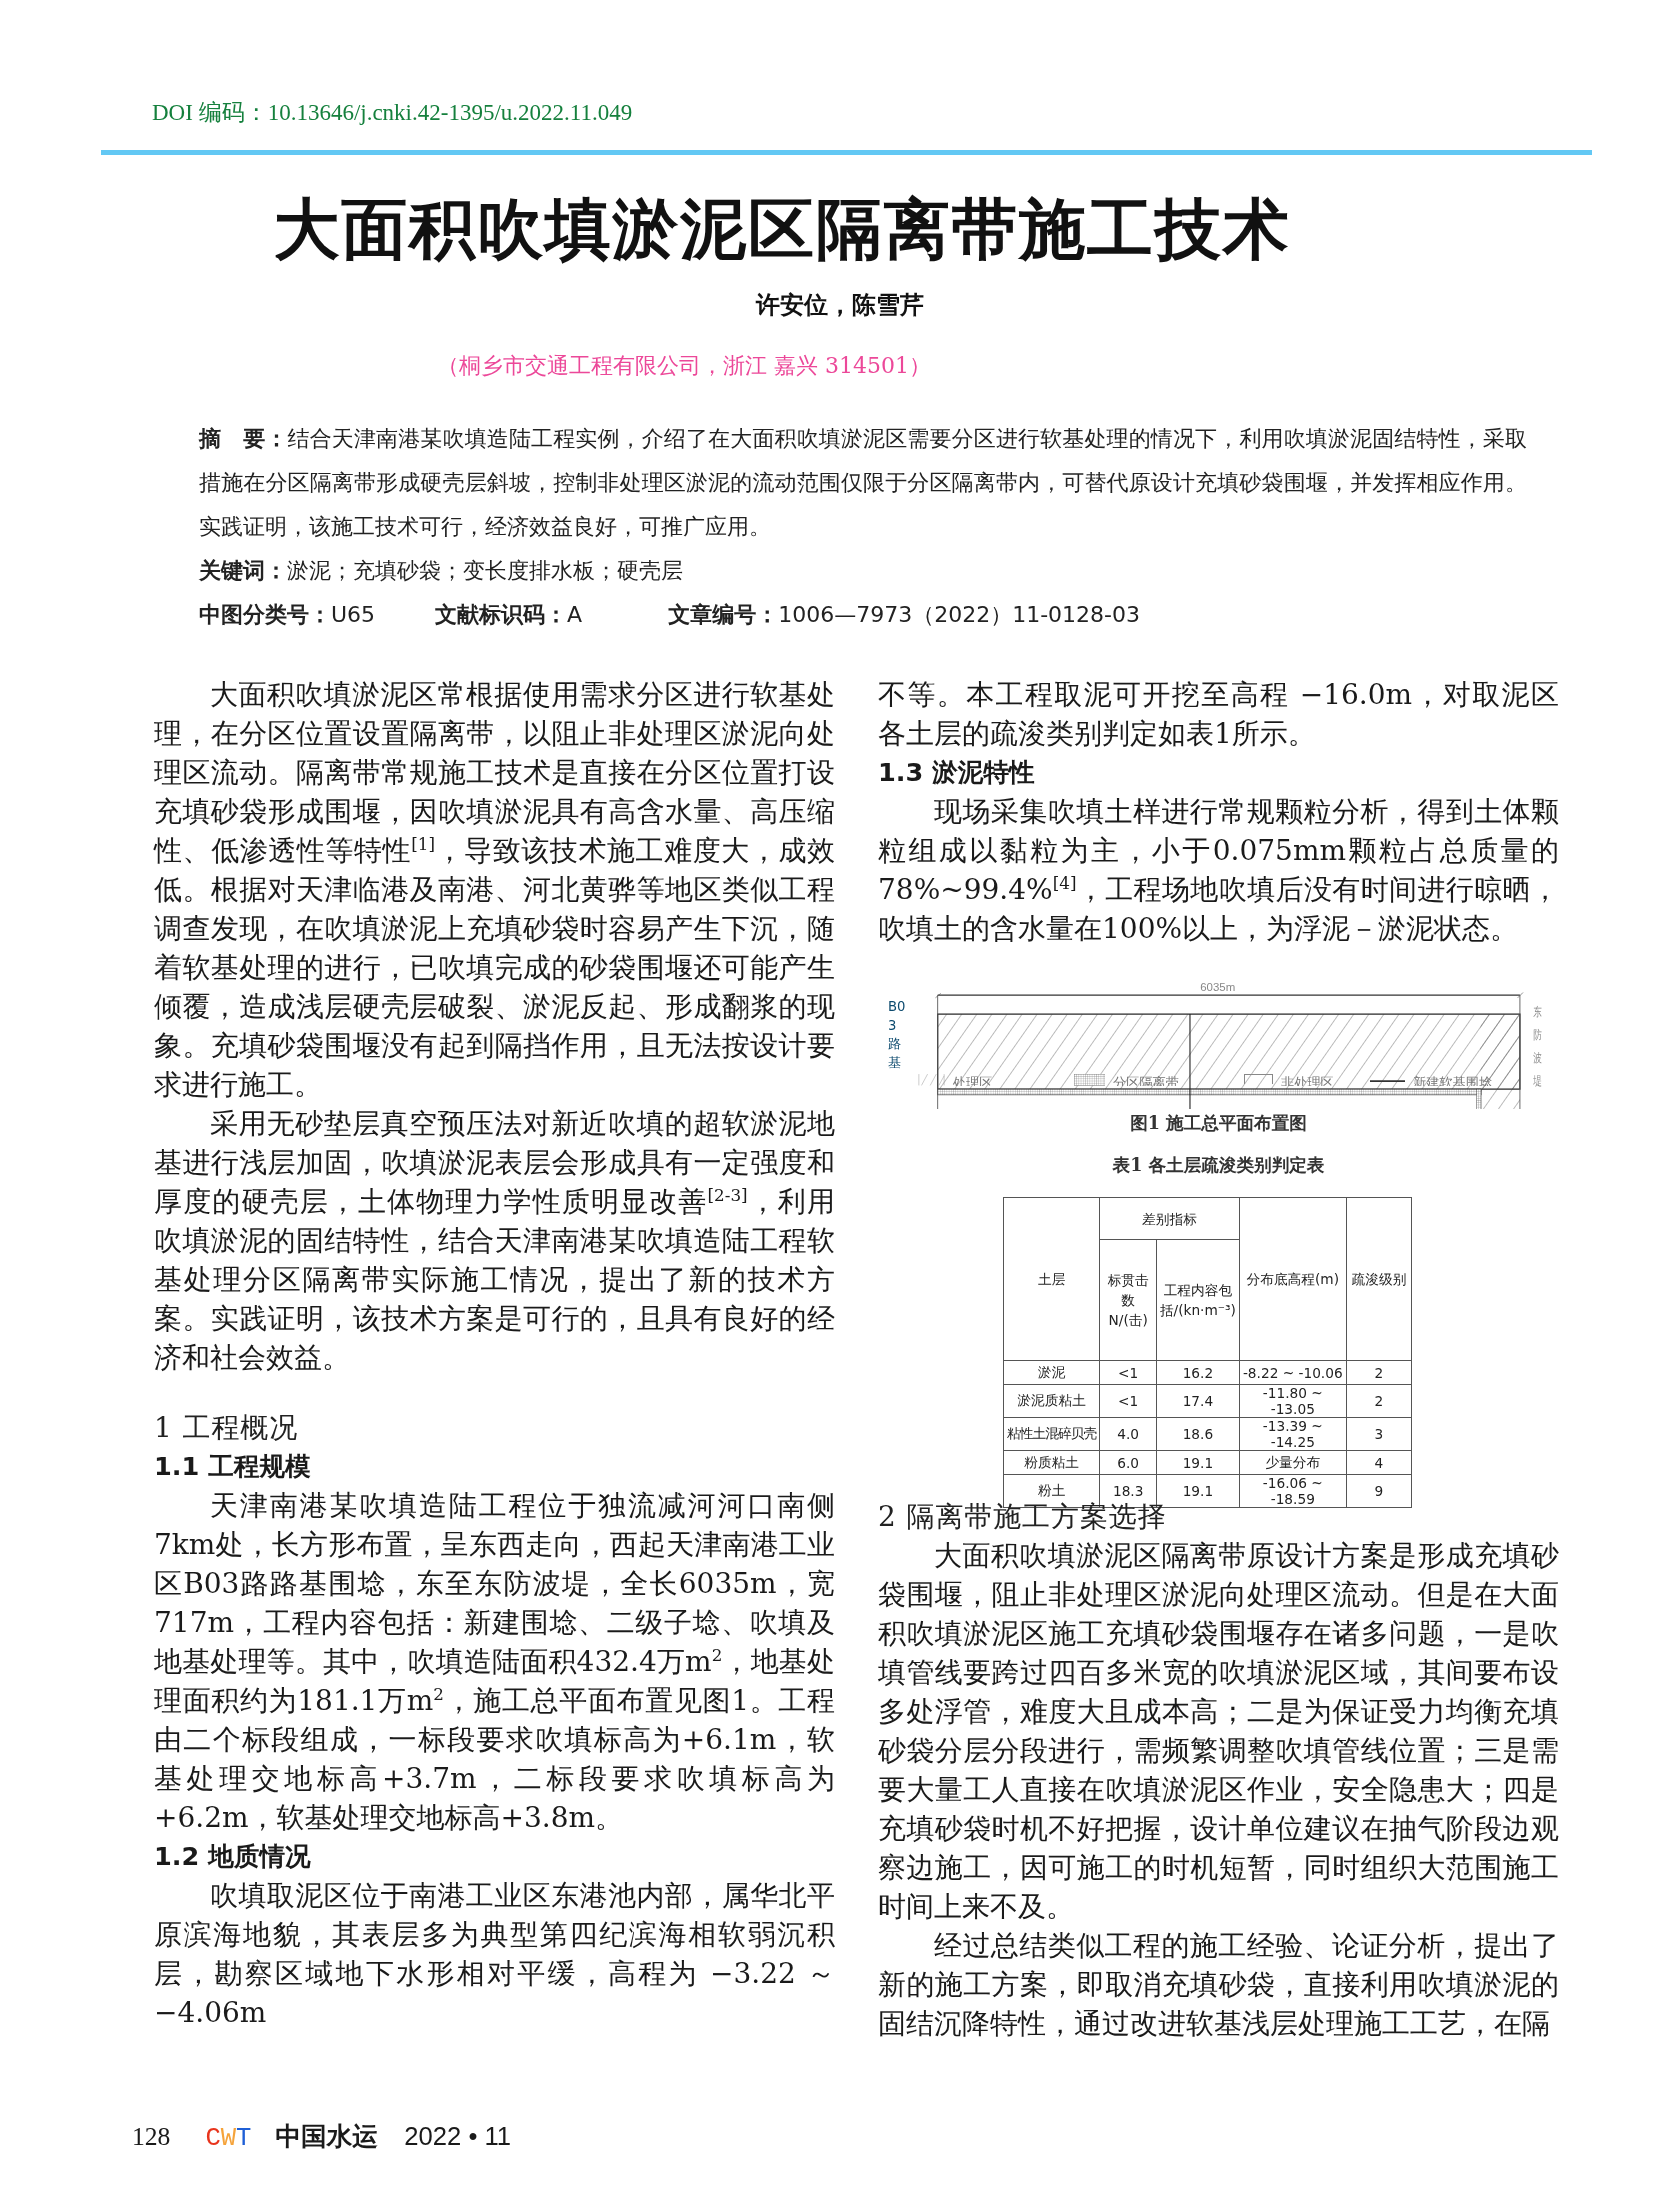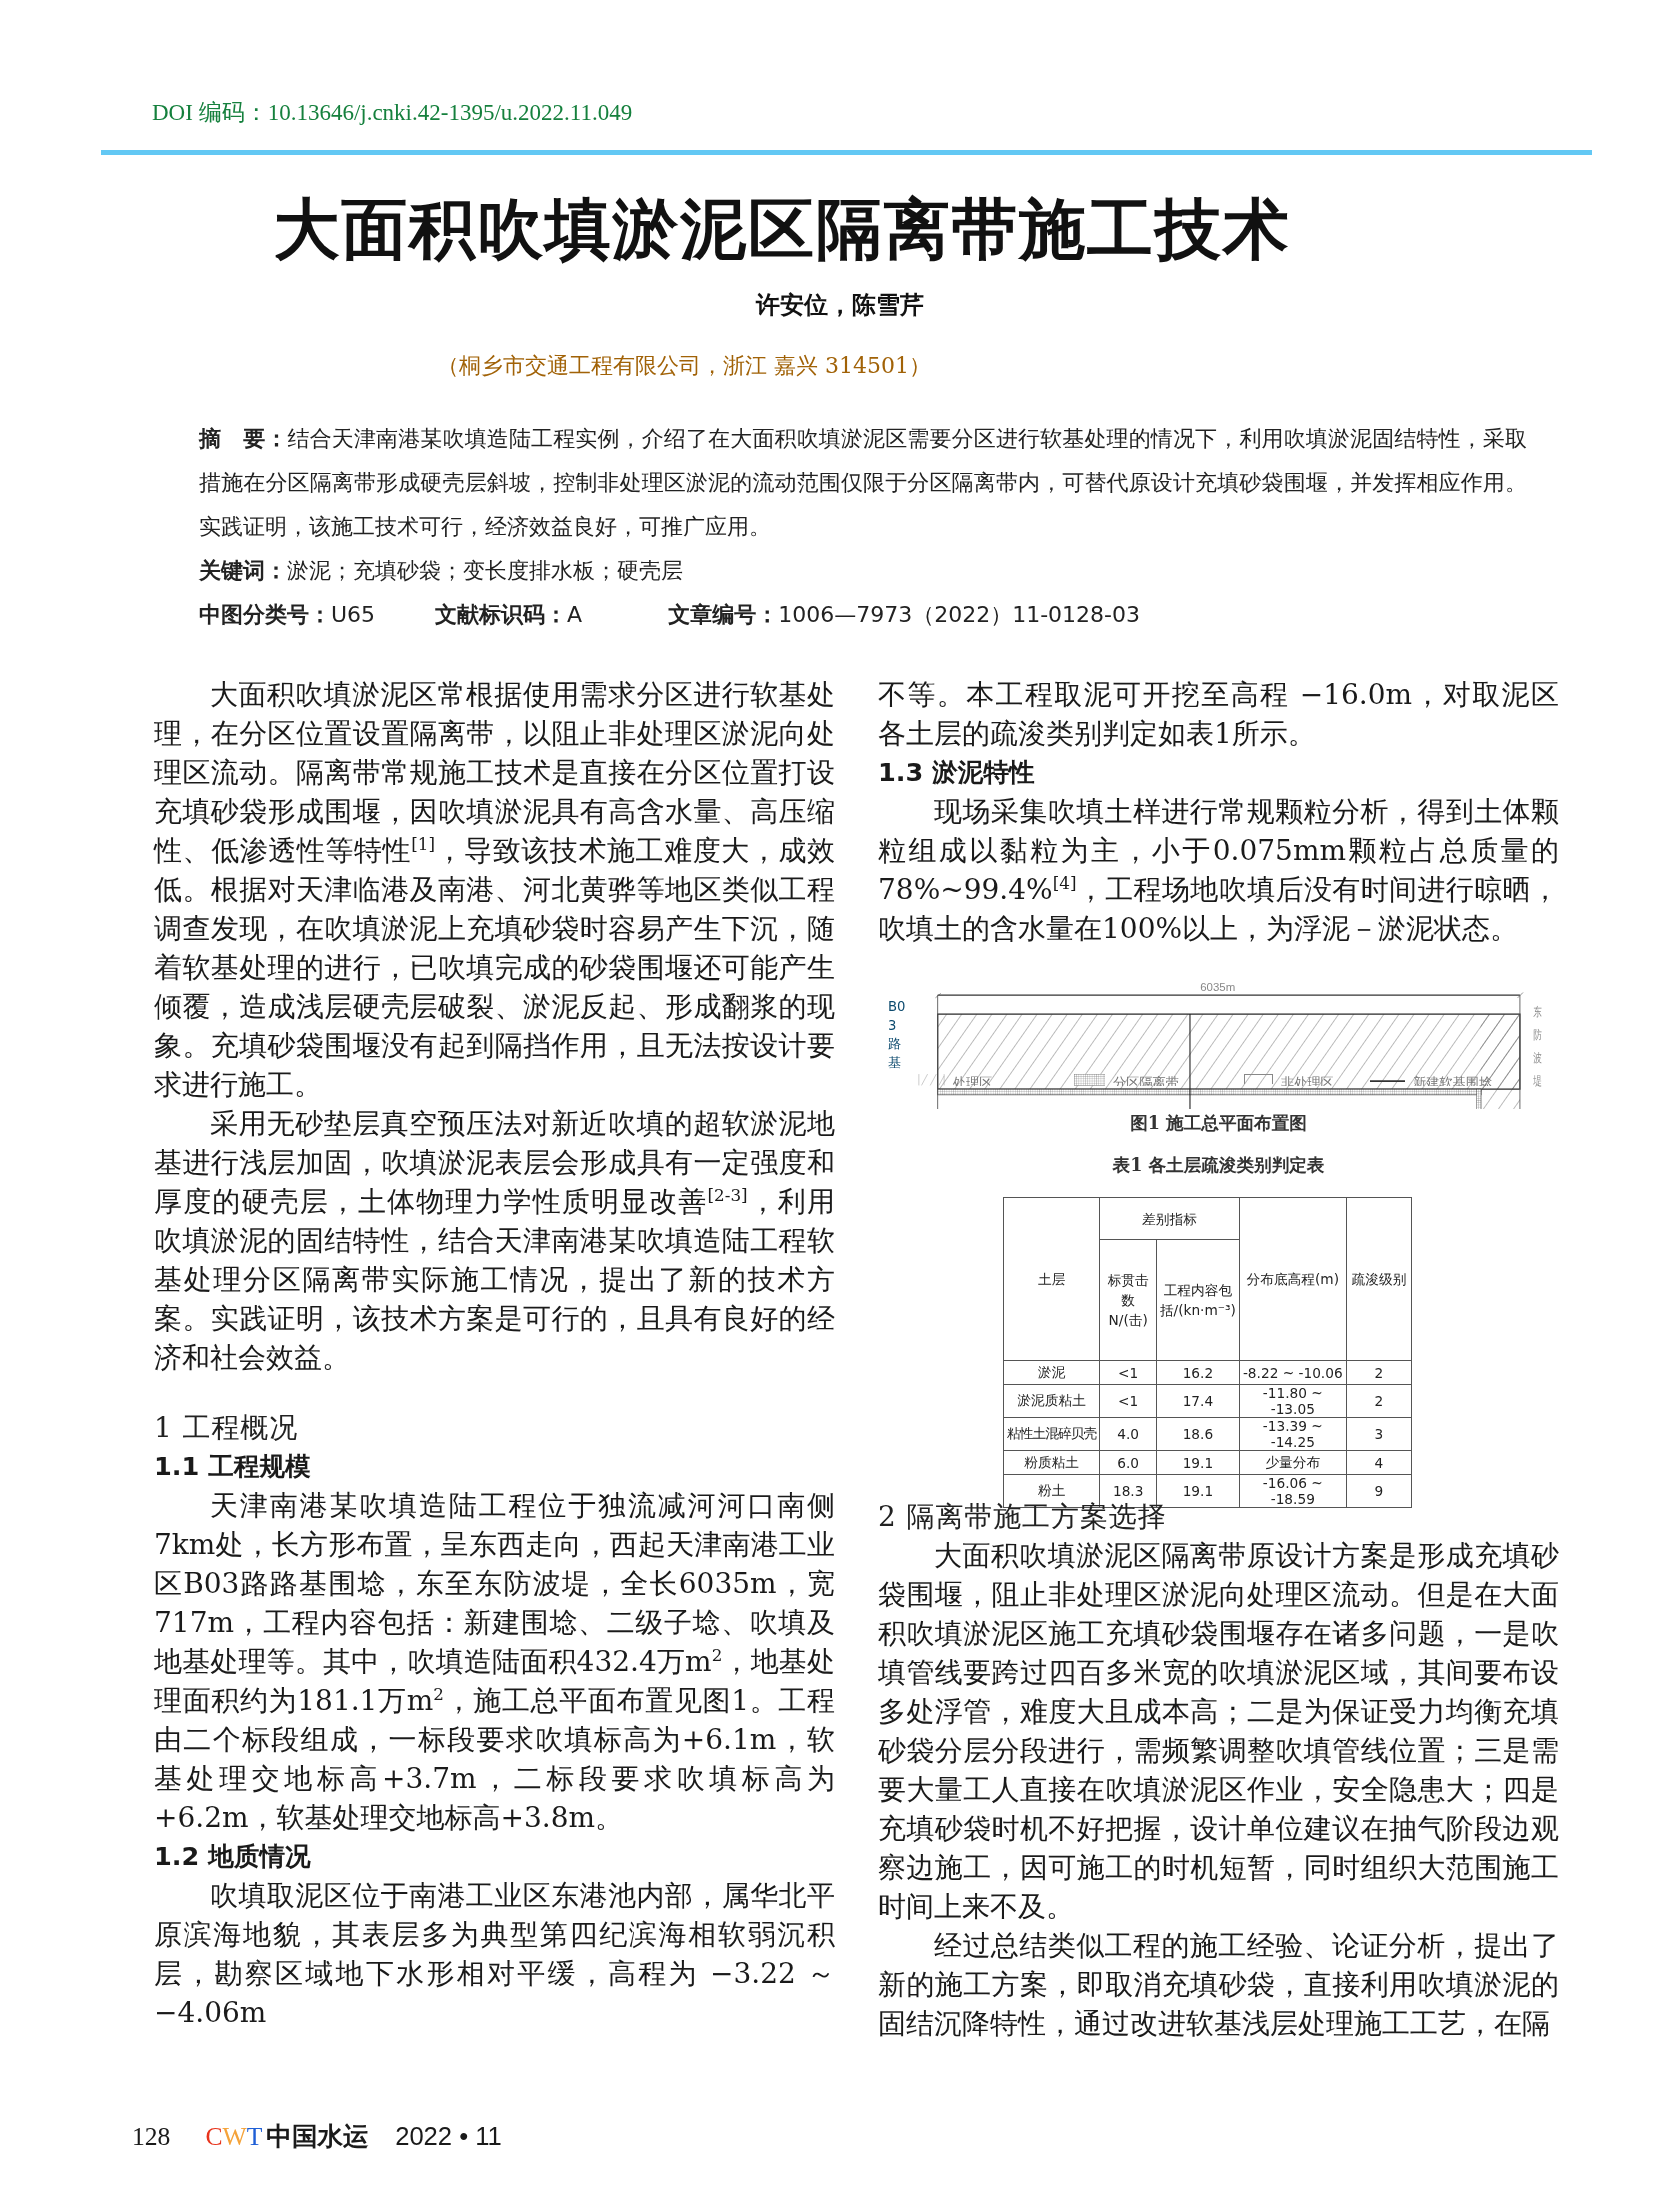--- a/index.html
+++ b/index.html
@@ -5,21 +5,21 @@
   html, body { margin:0; padding:0; background:#ffffff; }
   body { width:1680px; height:2263px; position:relative; overflow:hidden;
          font-family:"DejaVu Serif", "Liberation Serif", serif; color:#1a1a1a; }
   .abs { position:absolute; }
   .doi { left:152px; top:97px; font-size:23px; font-family:"Liberation Serif", serif; color:#15803d; }
   .rule { left:101px; top:150px; width:1491px; height:5.3px; background:#63c8f4; }
   .title { left:0; width:1564px; top:185px; text-align:center; font-size:66px; font-weight:bold;
            font-family:"DejaVu Serif", serif; letter-spacing:1.8px; color:#111; }
   .authors { left:0; width:1680px; top:289px; text-align:center; font-size:24px; font-weight:bold;
              font-family:"DejaVu Sans", sans-serif; color:#111; }
-  .affil { left:0; width:1368px; top:351px; text-align:center; font-size:22px; color:#a16207; }
+  .affil { left:0; width:1368px; top:351px; text-align:center; font-size:22px; color:#ec4899; }
   .abstract { left:199px; top:417px; width:1328px; font-size:22px; line-height:44px; color:#222; text-align:justify; }
   .abstract .lbl { font-weight:bold; font-family:"DejaVu Sans", sans-serif; }
   .meta { font-family:"DejaVu Sans", sans-serif; }
   .meta .lbl { font-weight:bold; }
   .meta span.gap { display:inline-block; width:53px; }
   .col { width:681px; font-size:28px; line-height:39px; text-align:justify; color:#1a1a1a; }
   .col p { margin:0; text-indent:2em; }
   .h1 { font-size:28px; line-height:39px; margin:9.7px 0 0 0; font-weight:normal; color:#222; letter-spacing:0.9px; }
   .h2 { font-size:25.6px; line-height:39px; margin:0; font-weight:bold; font-family:"DejaVu Sans", sans-serif; }
   .left { left:154px; top:675px; }
@@ -31,21 +31,21 @@
   table.t1 { position:absolute; left:1003px; top:1197px; width:409px; border-collapse:collapse;
              font-family:"DejaVu Sans", sans-serif; font-size:13.7px; color:#222; }
   table.t1 td, table.t1 th { border:0.9px solid #555; text-align:center; font-weight:normal; padding:0 1.8px; }
   table.t1 th { line-height:20px; }
   table.t1 td { height:23px; }
   .legend { left:909px; top:1074px; width:644px; height:11.5px; overflow:hidden; font-size:13.2px; color:#777; }
   .legend .item { position:absolute; top:0; display:flex; align-items:flex-start; gap:8px; }
   .legend .sw { width:27px; height:8.8px; border:0.9px solid #888; border-bottom:none; }
   .footer { left:132px; top:2119px; font-size:25.6px; display:flex; align-items:baseline; }
   .footer .pg { font-family:"Liberation Serif", serif; margin-right:35px; }
-  .footer .cwt { font-family:Liberation Serif, serif; margin-right:4px; }
+  .footer .cwt { font-family:Liberation Mono, monospace; margin-right:24px; }
   .footer .jn { font-weight:bold; font-family:"DejaVu Serif", serif; margin-right:26.5px; }
   .footer .yr { font-family:"Liberation Sans", sans-serif; }
 </style>
 </head>
 <body>
 
 <div class="abs doi">DOI 编码：10.13646/j.cnki.42-1395/u.2022.11.049</div>
 <div class="abs rule" style="background: rgb(99, 200, 244);"></div>
 
 <h1 class="abs title" style="margin:0">大面积吹填淤泥区隔离带施工技术</h1>

